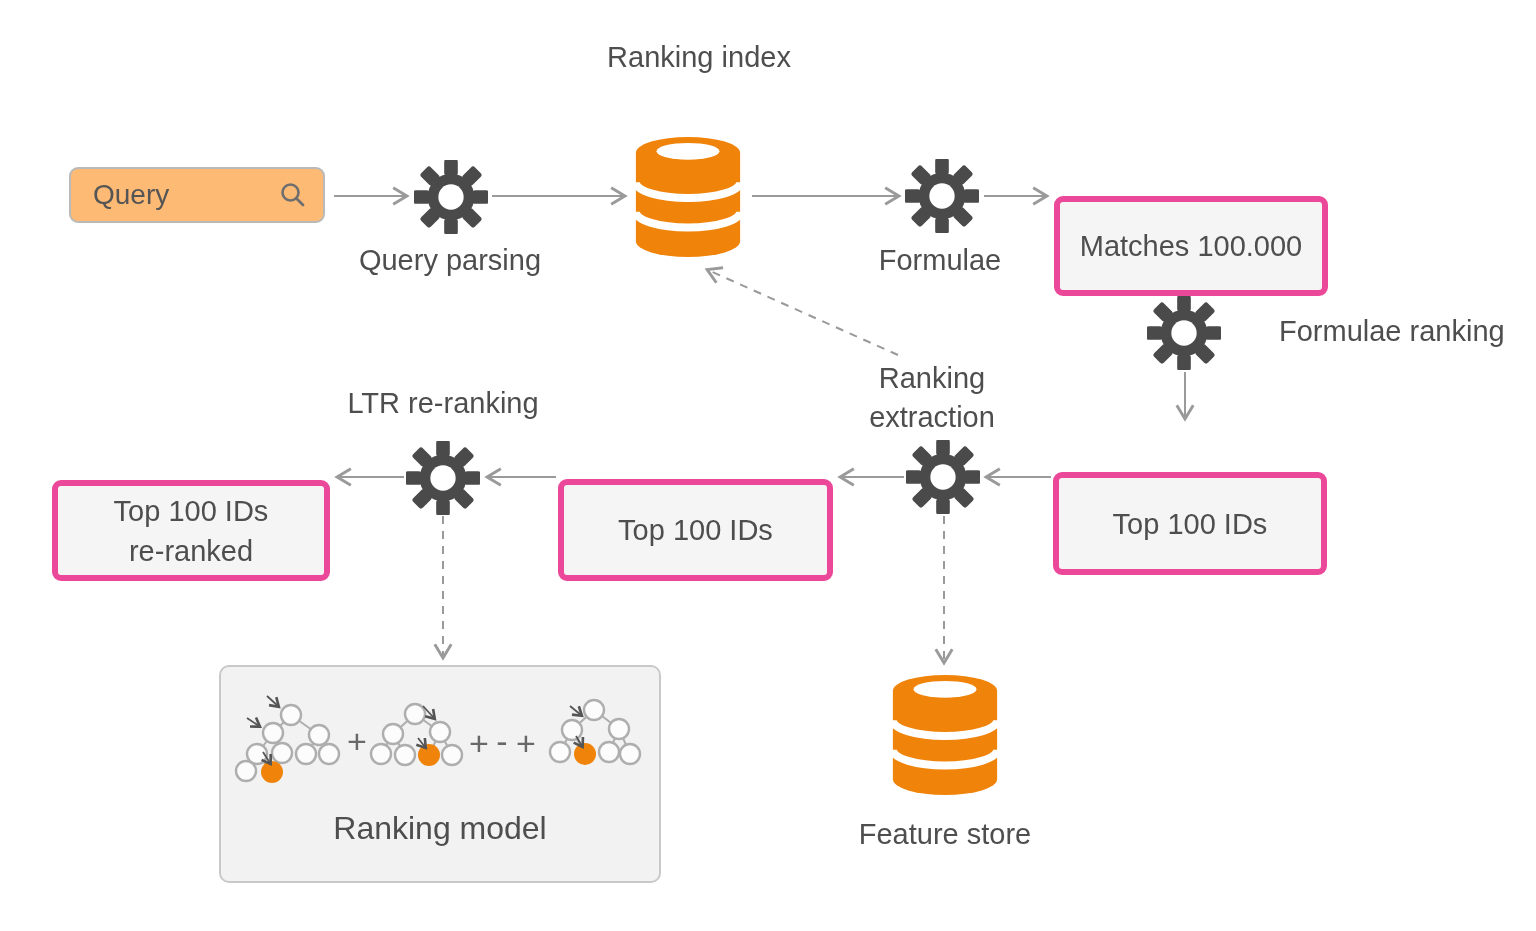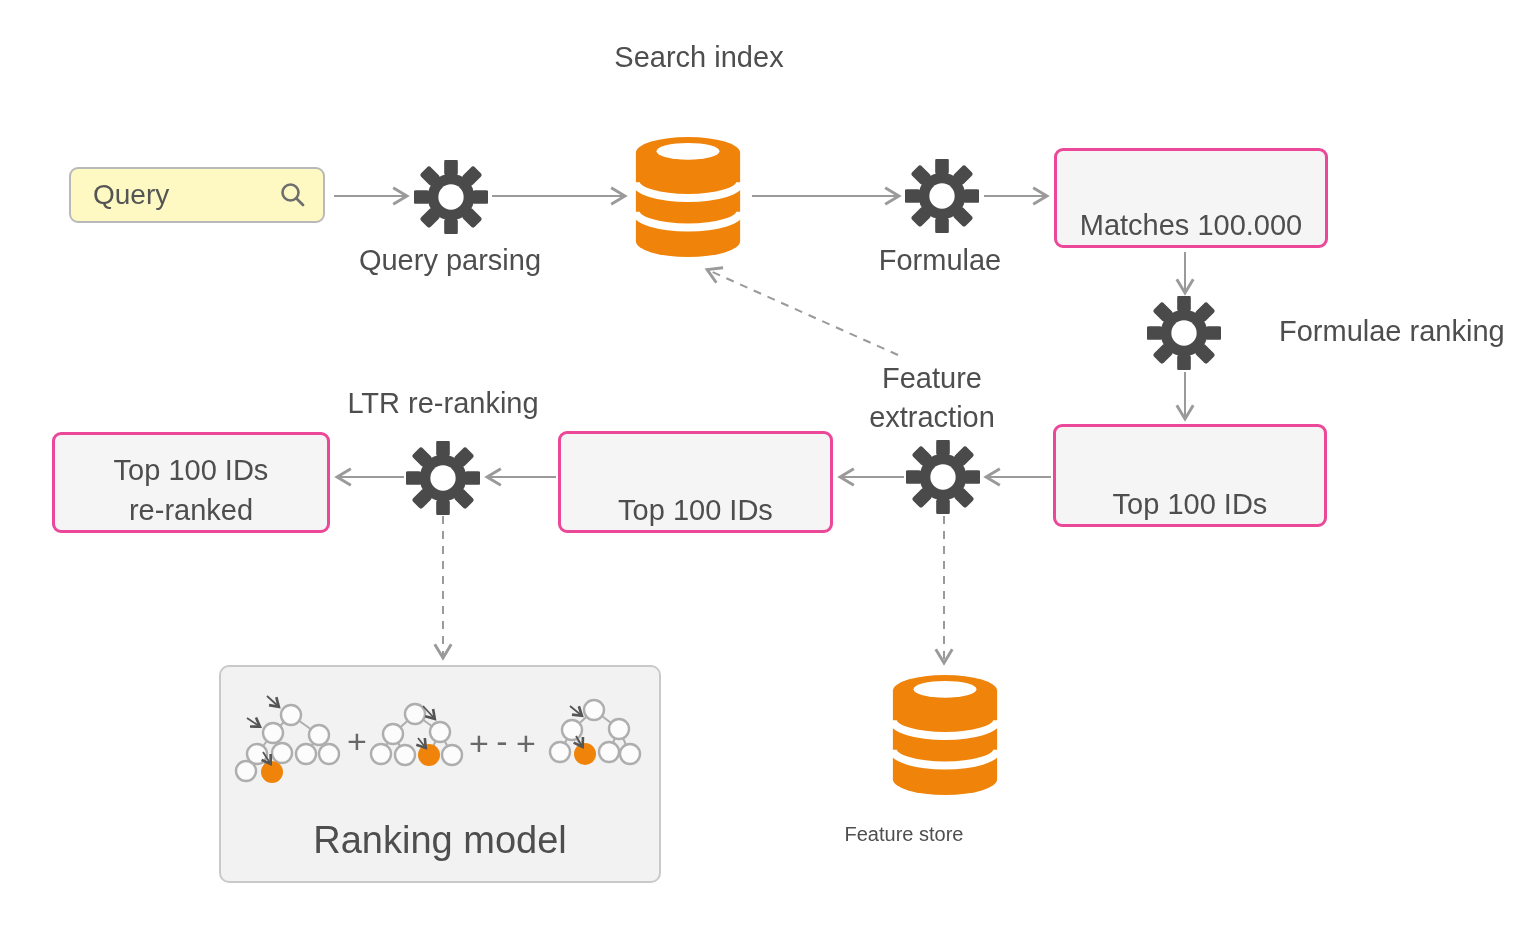--- a/index.html
+++ b/index.html
@@ -11,48 +11,48 @@
     font-family:"Liberation Sans","DejaVu Sans",sans-serif; color:var(--text);
     overflow:hidden;
   }
   .underlay{position:absolute;left:0;top:0;width:1536px;height:931px;}
   .underlay line, .underlay path.conn{stroke:var(--arrow);stroke-width:2;fill:none;}
   .underlay .dashed{stroke-dasharray:8 7;}
   .marker-light{stroke:var(--arrow);fill:none;}
   .marker-dark{stroke:#555;fill:none;}
 
   .box{
-    position:absolute; background:#f5f5f5; border:3px solid #ec4899; border-radius:9px;
-    display:flex; flex-direction:column; align-items:center; justify-content:flex-end;
-    font-size:29px; line-height:40px; color:var(--text); box-sizing:border-box;
+    position:absolute; background:#f5f5f5; border:6px solid #ec4899; border-radius:9px;
+    display:flex; flex-direction:column; align-items:center; justify-content:center;
+    font-size:29px; line-height:40px; color:var(--text); box-sizing:border-box;margin-top:48px;
   }
   .lbl{position:absolute; font-size:29px; line-height:39px; color:var(--text); white-space:nowrap;}
   .center{transform:translateX(-50%); text-align:center;}
 
   .query-box{
     position:absolute; left:69px; top:167px; width:256px; height:56px;
-    background:#fef9c3; border:2px solid #b9b9b9; border-radius:9px;
+    background:#fdba74; border:2px solid #b9b9b9; border-radius:9px;
     display:flex; align-items:center; justify-content:space-between;
     padding:0 16px 0 22px; box-sizing:border-box; font-size:28px; color:#555;
   }
   .gear{position:absolute; width:74px; height:74px; color:var(--gear);}
   .db{position:absolute; width:118px; height:132px; color:var(--accent);}
 
   .ranking-box{
     position:absolute; left:219px; top:665px; width:442px; height:218px;
     background:#f2f2f2; border:2px solid #c9c9c9; border-radius:10px; box-sizing:border-box;
   }
   .trees{position:absolute; left:0; top:0; width:442px; height:218px;}
   .tree-edge{stroke:#aeaeae; stroke-width:2; fill:none;}
   .tree-node{fill:#fcfcfc; stroke:#aeaeae; stroke-width:2.4;}
   .tree-node-active{fill:var(--accent); stroke:none;}
   .tree-arrow{stroke:#555; stroke-width:1.8; fill:none;}
   .op{position:absolute; transform:translate(-50%,-50%); font-size:34px; color:#686868;}
-  .rm-label{position:absolute; left:0; top:152px; width:100%; text-align:center;
-    font-size:38px; color:var(--text);}
+  .rm-label{position:absolute; left:0; top:143px; width:100%; text-align:center;
+    font-size:32px; color:var(--text);}
 </style>
 </head>
 <body>
 
 <div class="canvas">
 
   <svg width="0" height="0" style="position:absolute" aria-hidden="true">
     <defs>
       <symbol id="gear-sym" viewBox="0 0 76 76">
         <g fill="currentColor">
@@ -127,31 +127,31 @@
     </svg>
 
   <svg class="db" style="left:629px;top:131px">
       <use href="#db-sym"></use>
     </svg>
   <svg class="db" style="left:886px;top:669px">
       <use href="#db-sym"></use>
     </svg>
 
   <div class="lbl center" style="left:699px;top:38px">
-    <div>Search index</div>
+    <div>Ranking index</div>
   </div>
   <div class="lbl center" style="left:450px;top:241px">Query parsing</div>
   <div class="lbl center" style="left:940px;top:241px">Formulae</div>
   <div class="lbl" style="left:1279px;top:312px">Formulae ranking</div>
   <div class="lbl center" style="left:932px;top:359px">
-    <div>Feature</div>
+    <div>Ranking</div>
     <div>extraction</div>
   </div>
   <div class="lbl center" style="left:443px;top:384px">LTR re-ranking</div>
-  <div class="lbl center" style="left:904px;top:815px;font-size:20px">Feature store</div>
+  <div class="lbl center" style="left:945px;top:815px;font-size:29px">Feature store</div>
 
   <div class="box" style="left:1054px;top:148px;width:274px;height:100px">
     <div>Matches 100.000</div>
   </div>
   <div class="box" style="left:1053px;top:424px;width:274px;height:103px">
     <div>Top 100 IDs</div>
   </div>
   <div class="box" style="left:558px;top:431px;width:275px;height:102px">
     <div>Top 100 IDs</div>
   </div>

